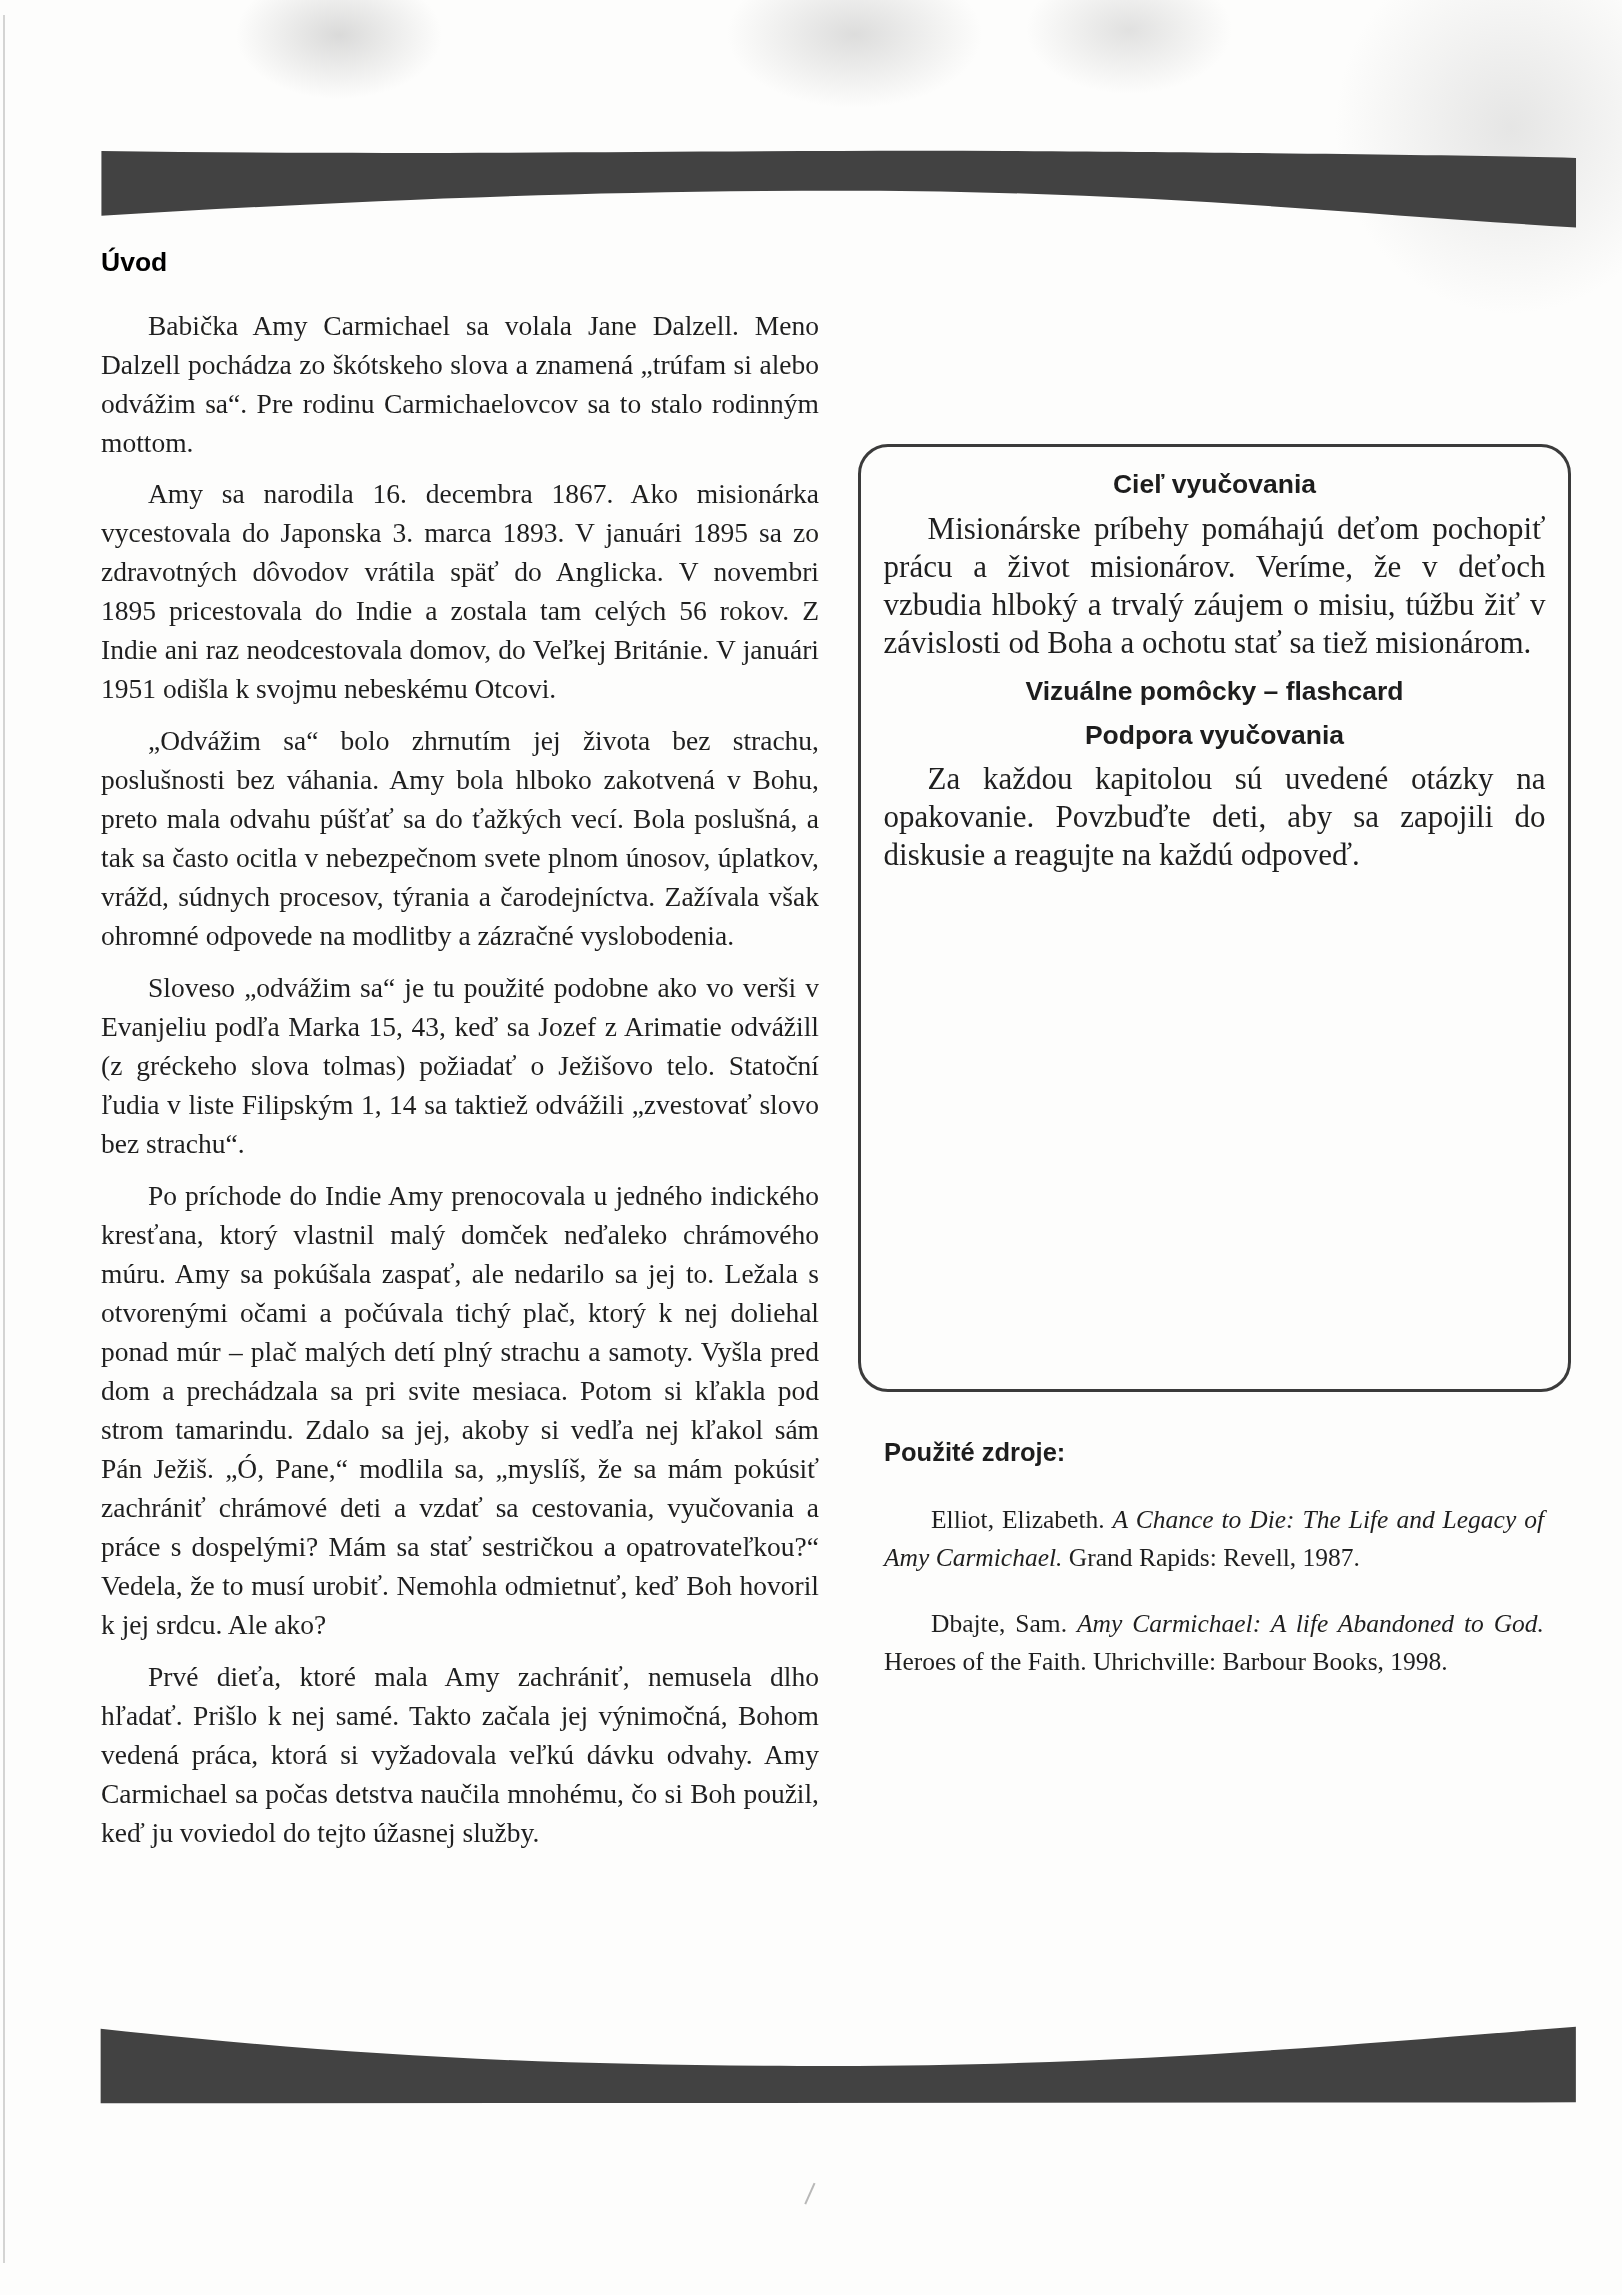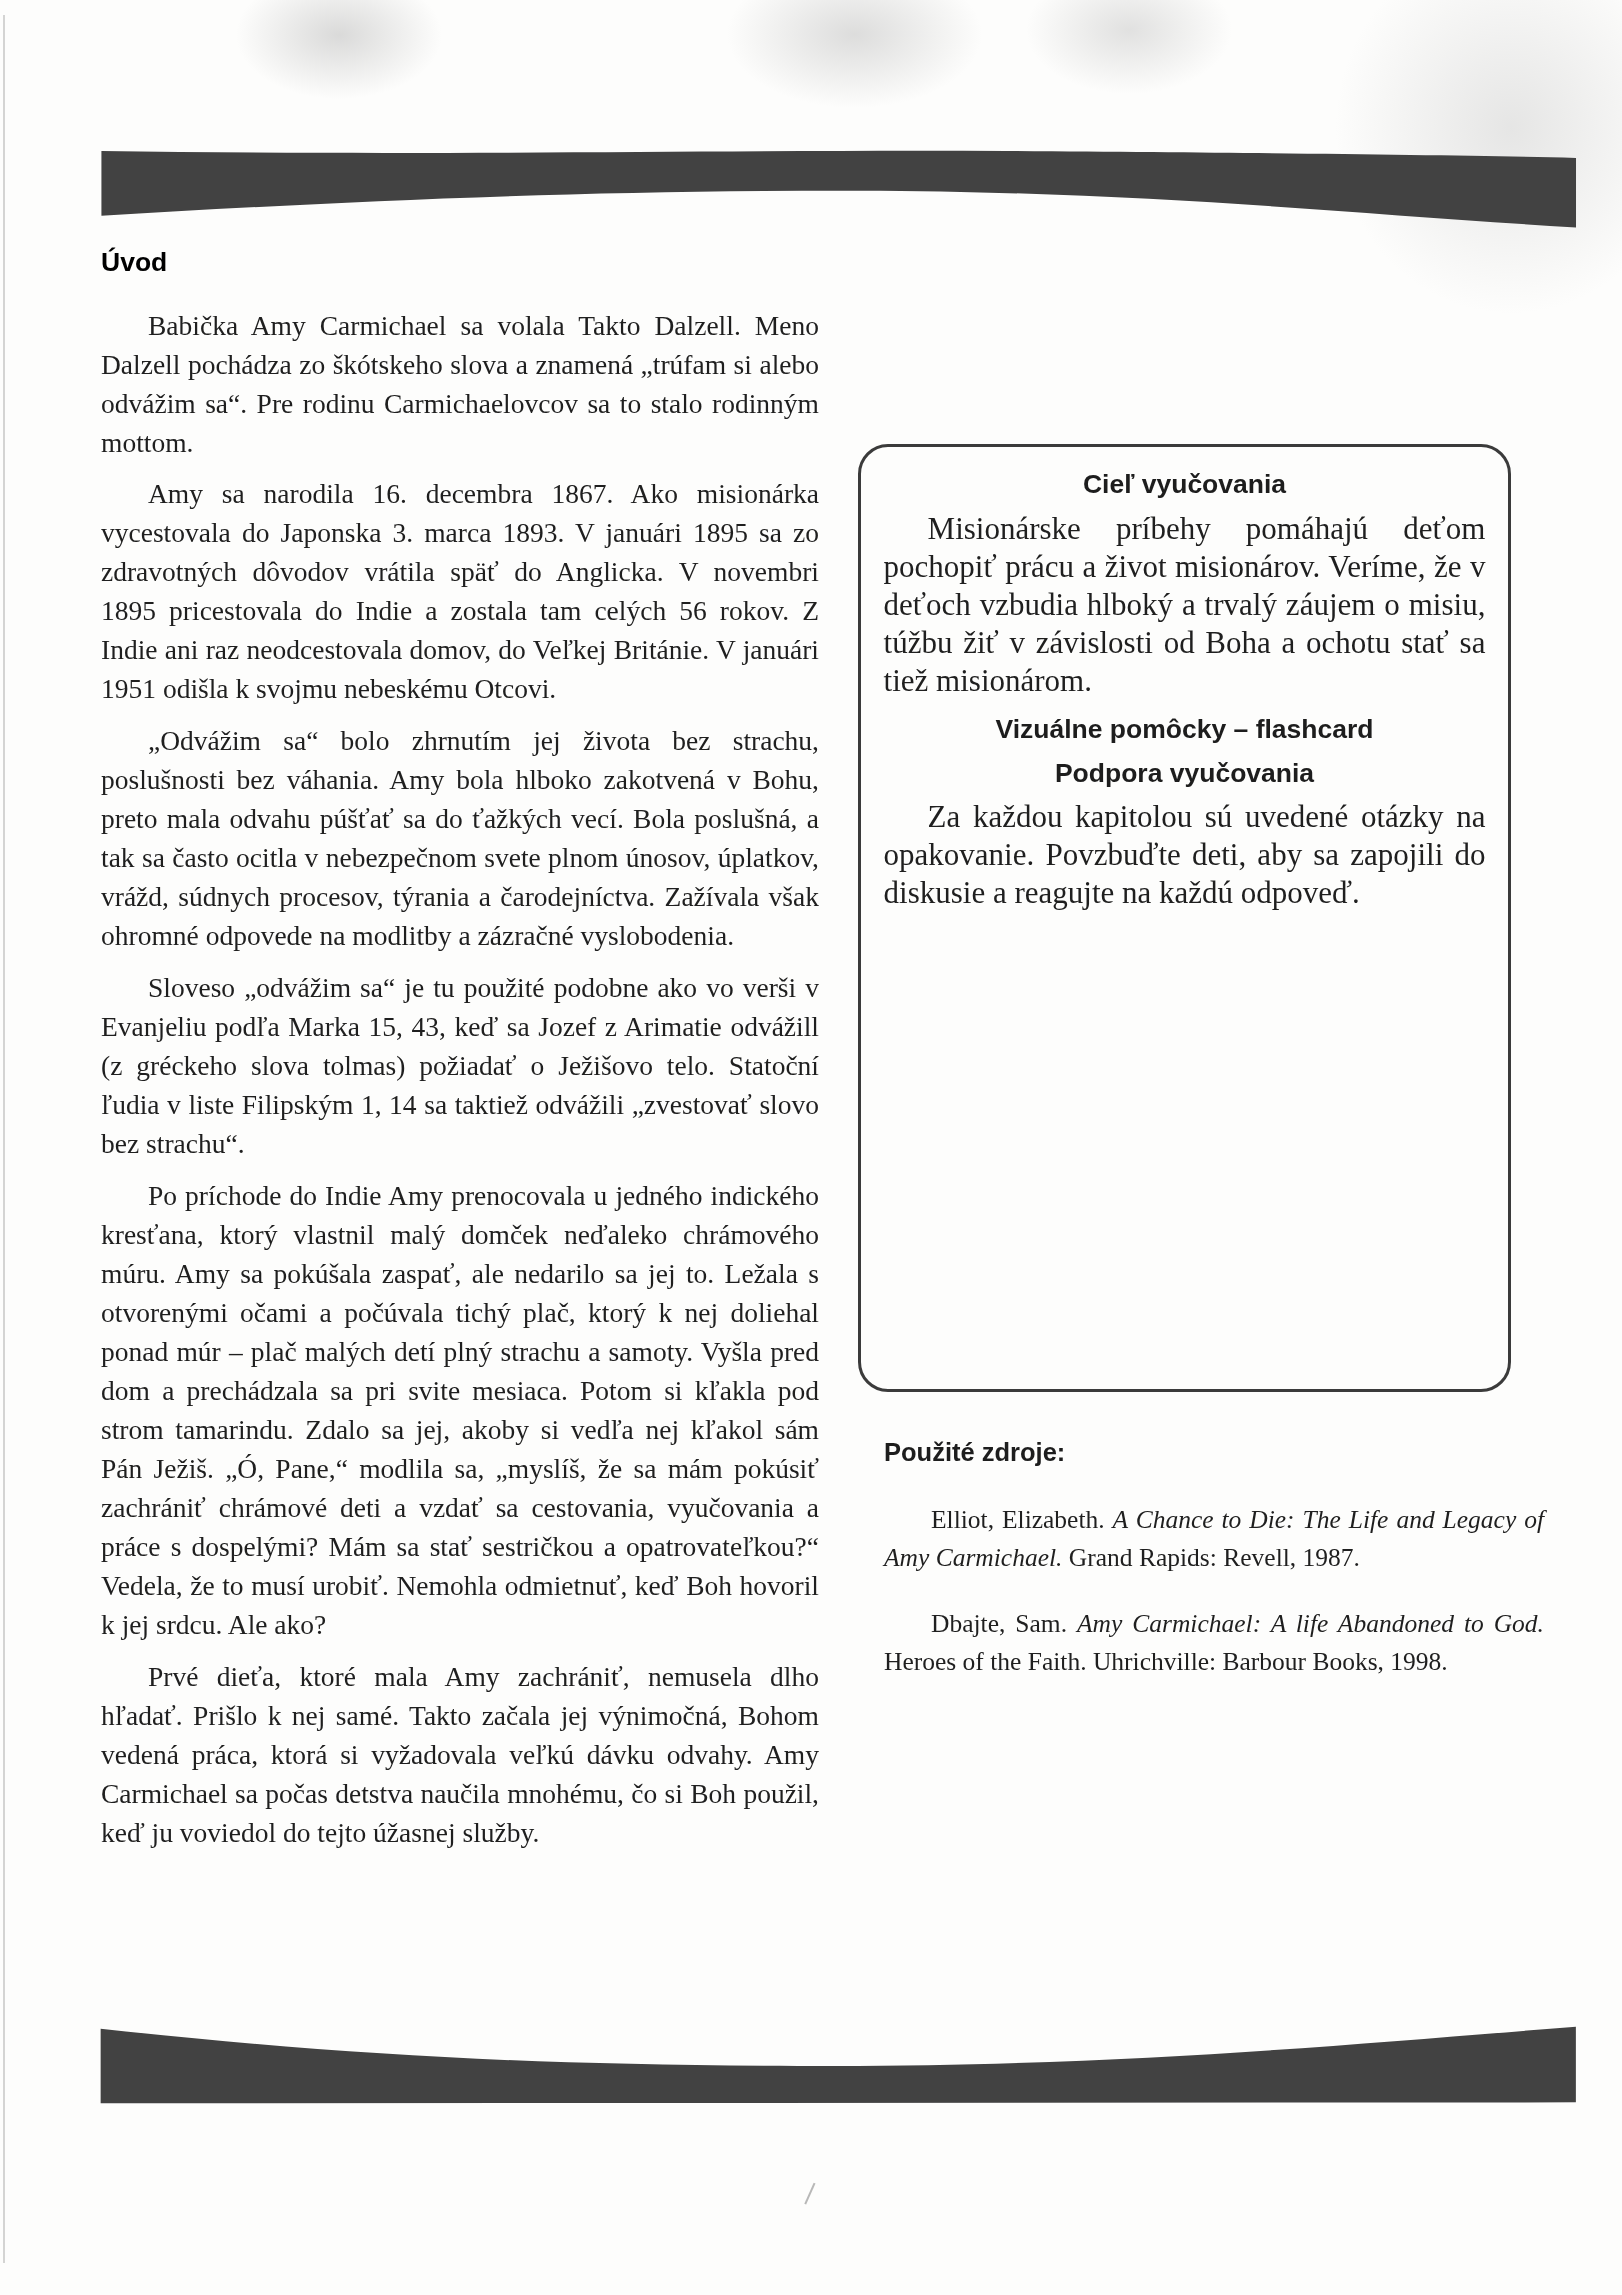--- a/index.html
+++ b/index.html
@@ -51,21 +51,21 @@
 
   
   .main-title {
     position:absolute; left:825px; top:251px; width:771px;
     font-family:"Liberation Sans", sans-serif;
     font-weight:700; font-size:63px; line-height:78px;
     letter-spacing:-1.5px; text-align:center; color:#1b1b1b;
   }
 
   .info-box {
-    position:absolute; left:858px; top:444px; width:653px; height:948px;
+    position:absolute; left:858px; top:444px; width:713px; height:948px;
     box-sizing:border-box;
     border:3.4px solid #3b3b3b; border-radius:30px;
     padding:20.6px 22.6px 0 22.6px;
     background:transparent;
   }
   .info-box .box-section h3 {
     font-family:"Liberation Sans", sans-serif;
     font-weight:700; font-size:26.5px; line-height:1.12;
     text-align:center; margin:14.7px 0 9.8px 0; color:#1d1d1d;
   }
@@ -114,21 +114,21 @@
     <path d="M 205 52
              C 700 106, 1100 128, 1700 128
              C 2300 128, 2800 80, 3210 48
              L 3210 202
              L 205 204
              Z" fill="#424242"></path>
   </svg>
 
   <div class="left-col">
     <h2 class="col-heading">Úvod</h2>
-    <p>Babička Amy Carmichael sa volala Takto Dalzell. Meno Dalzell pochádza zo škótskeho slova a znamená „trúfam si alebo odvážim sa“. Pre rodinu Carmichaelovcov sa to stalo rodinným mottom.</p>
+    <p>Babička Amy Carmichael sa volala Jane Dalzell. Meno Dalzell pochádza zo škótskeho slova a znamená „trúfam si alebo odvážim sa“. Pre rodinu Carmichaelovcov sa to stalo rodinným mottom.</p>
     <p>Amy sa narodila 16. decembra 1867. Ako misionárka vycestovala do Japonska 3. marca 1893. V januári 1895 sa zo zdravotných dôvodov vrátila späť do Anglicka. V novembri 1895 pricestovala do Indie a zostala tam celých 56 rokov. Z Indie ani raz neodcestovala domov, do Veľkej Británie. V januári 1951 odišla k svojmu nebeskému Otcovi.</p>
     <p>„Odvážim sa“ bolo zhrnutím jej života bez strachu, poslušnosti bez váhania. Amy bola hlboko zakotvená v Bohu, preto mala odvahu púšťať sa do ťažkých vecí. Bola poslušná, a tak sa často ocitla v nebezpečnom svete plnom únosov, úplatkov, vrážd, súdnych procesov, týrania a čarodejníctva. Zažívala však ohromné odpovede na modlitby a zázračné vyslobodenia.</p>
     <p>Sloveso „odvážim sa“ je tu použité podobne ako vo verši v Evanjeliu podľa Marka 15, 43, keď sa Jozef z Arimatie odvážill (z gréckeho slova tolmas) požiadať o Ježišovo telo. Statoční ľudia v liste Filipským 1, 14 sa taktiež odvážili „zvestovať slovo bez strachu“.</p>
     <p>Po príchode do Indie Amy prenocovala u jedného indického kresťana, ktorý vlastnil malý domček neďaleko chrámového múru. Amy sa pokúšala zaspať, ale nedarilo sa jej to. Ležala s otvorenými očami a počúvala tichý plač, ktorý k nej doliehal ponad múr – plač malých detí plný strachu a samoty. Vyšla pred dom a prechádzala sa pri svite mesiaca. Potom si kľakla pod strom tamarindu. Zdalo sa jej, akoby si vedľa nej kľakol sám Pán Ježiš. „Ó, Pane,“ modlila sa, „myslíš, že sa mám pokúsiť zachrániť chrámové deti a vzdať sa cestovania, vyučovania a práce s dospelými? Mám sa stať sestričkou a opatrovateľkou?“ Vedela, že to musí urobiť. Nemohla odmietnuť, keď Boh hovoril k jej srdcu. Ale ako?</p>
     <p>Prvé dieťa, ktoré mala Amy zachrániť, nemusela dlho hľadať. Prišlo k nej samé. Takto začala jej výnimočná, Bohom vedená práca, ktorá si vyžadovala veľkú dávku odvahy. Amy Carmichael sa počas detstva naučila mnohému, čo si Boh použil, keď ju voviedol do tejto úžasnej služby.</p>
   </div>
 
 
   <div class="info-box">
     <div class="box-section">

